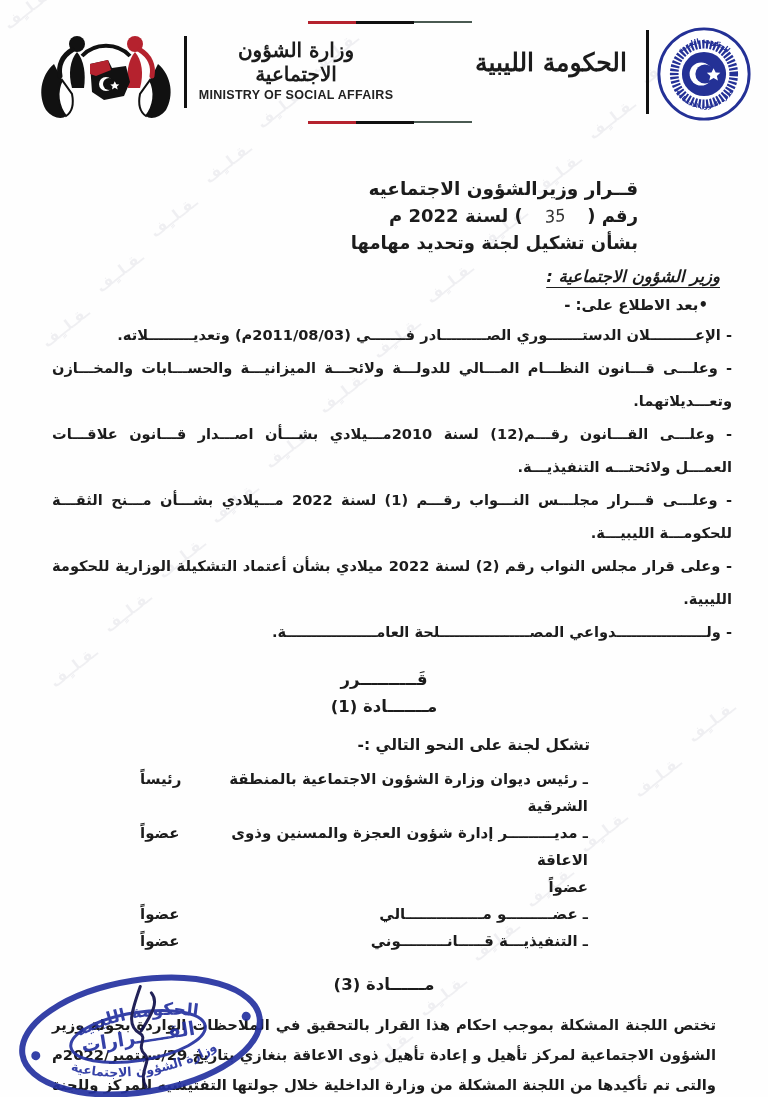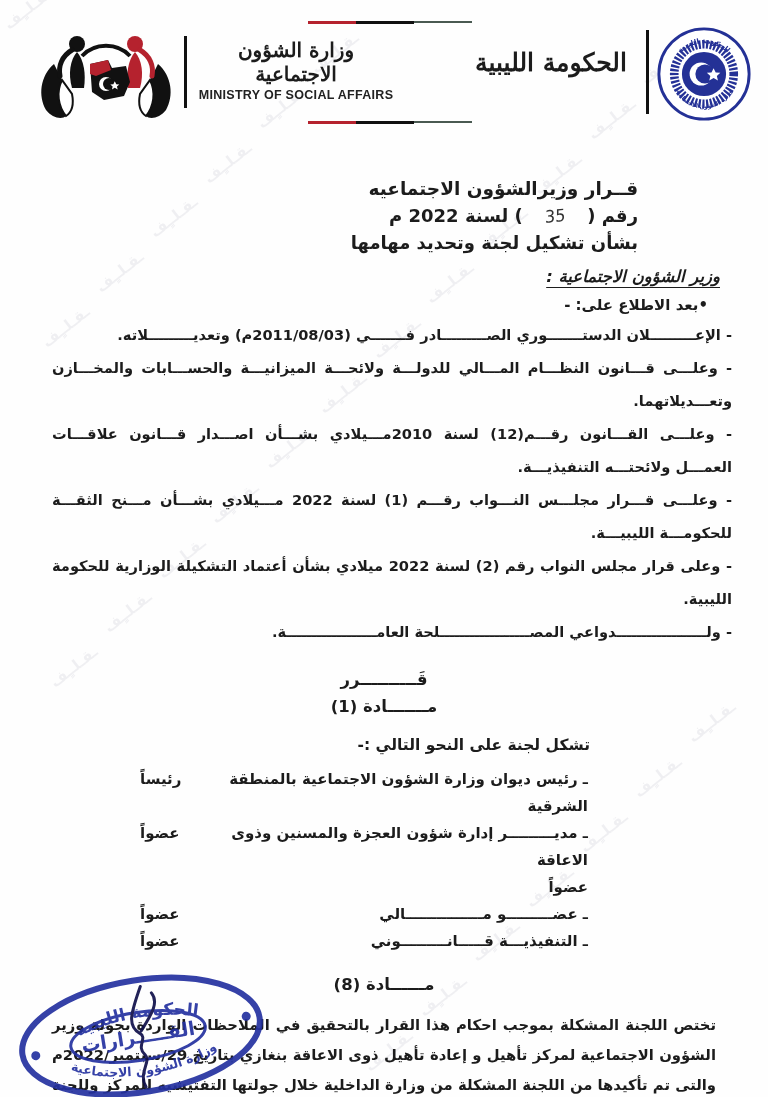--- a/index.html
+++ b/index.html
@@ -226,21 +226,21 @@
       <div class="member-row">
         <span>ـ عضـــــــــو مـــــــــــــــالي</span>
         <span class="member-role">عضواً</span>
       </div>
       <div class="member-row">
         <span>ـ التنفيذيـــة قـــــانـــــــــوني</span>
         <span class="member-role">عضواً</span>
       </div>
     </div>
 
-    <div class="center-word word-madda2">مــــــادة (8)</div>
+    <div class="center-word word-madda2">مــــــادة (3)</div>
 
     <div class="article2-text">تختص اللجنة المشكلة بموجب احكام هذا القرار بالتحقيق في الملاحظات الواردة بجولة وزير الشؤون الاجتماعية لمركز تأهيل و إعادة تأهيل ذوى الاعاقة بنغازي بتاريخ 29/سبتمبر/2022م والتى تم تأكيدها من اللجنة المشكلة من وزارة الداخلية خلال جولتها التفتيشيه للمركز وللجنة على وجه الخصوص القيام بما يلى :-</div>
 
   </div>
 
   <svg class="stamp" viewBox="0 0 250 122">
     <ellipse cx="125" cy="61" rx="120" ry="56" fill="none" stroke="#2431a0" stroke-width="6"></ellipse>
     <defs>
       <path id="stTop" d="M28,78 A100,44 0 0 1 222,74"></path>
       <path id="stBot" d="M30,66 A100,46 0 0 0 220,70"></path>

